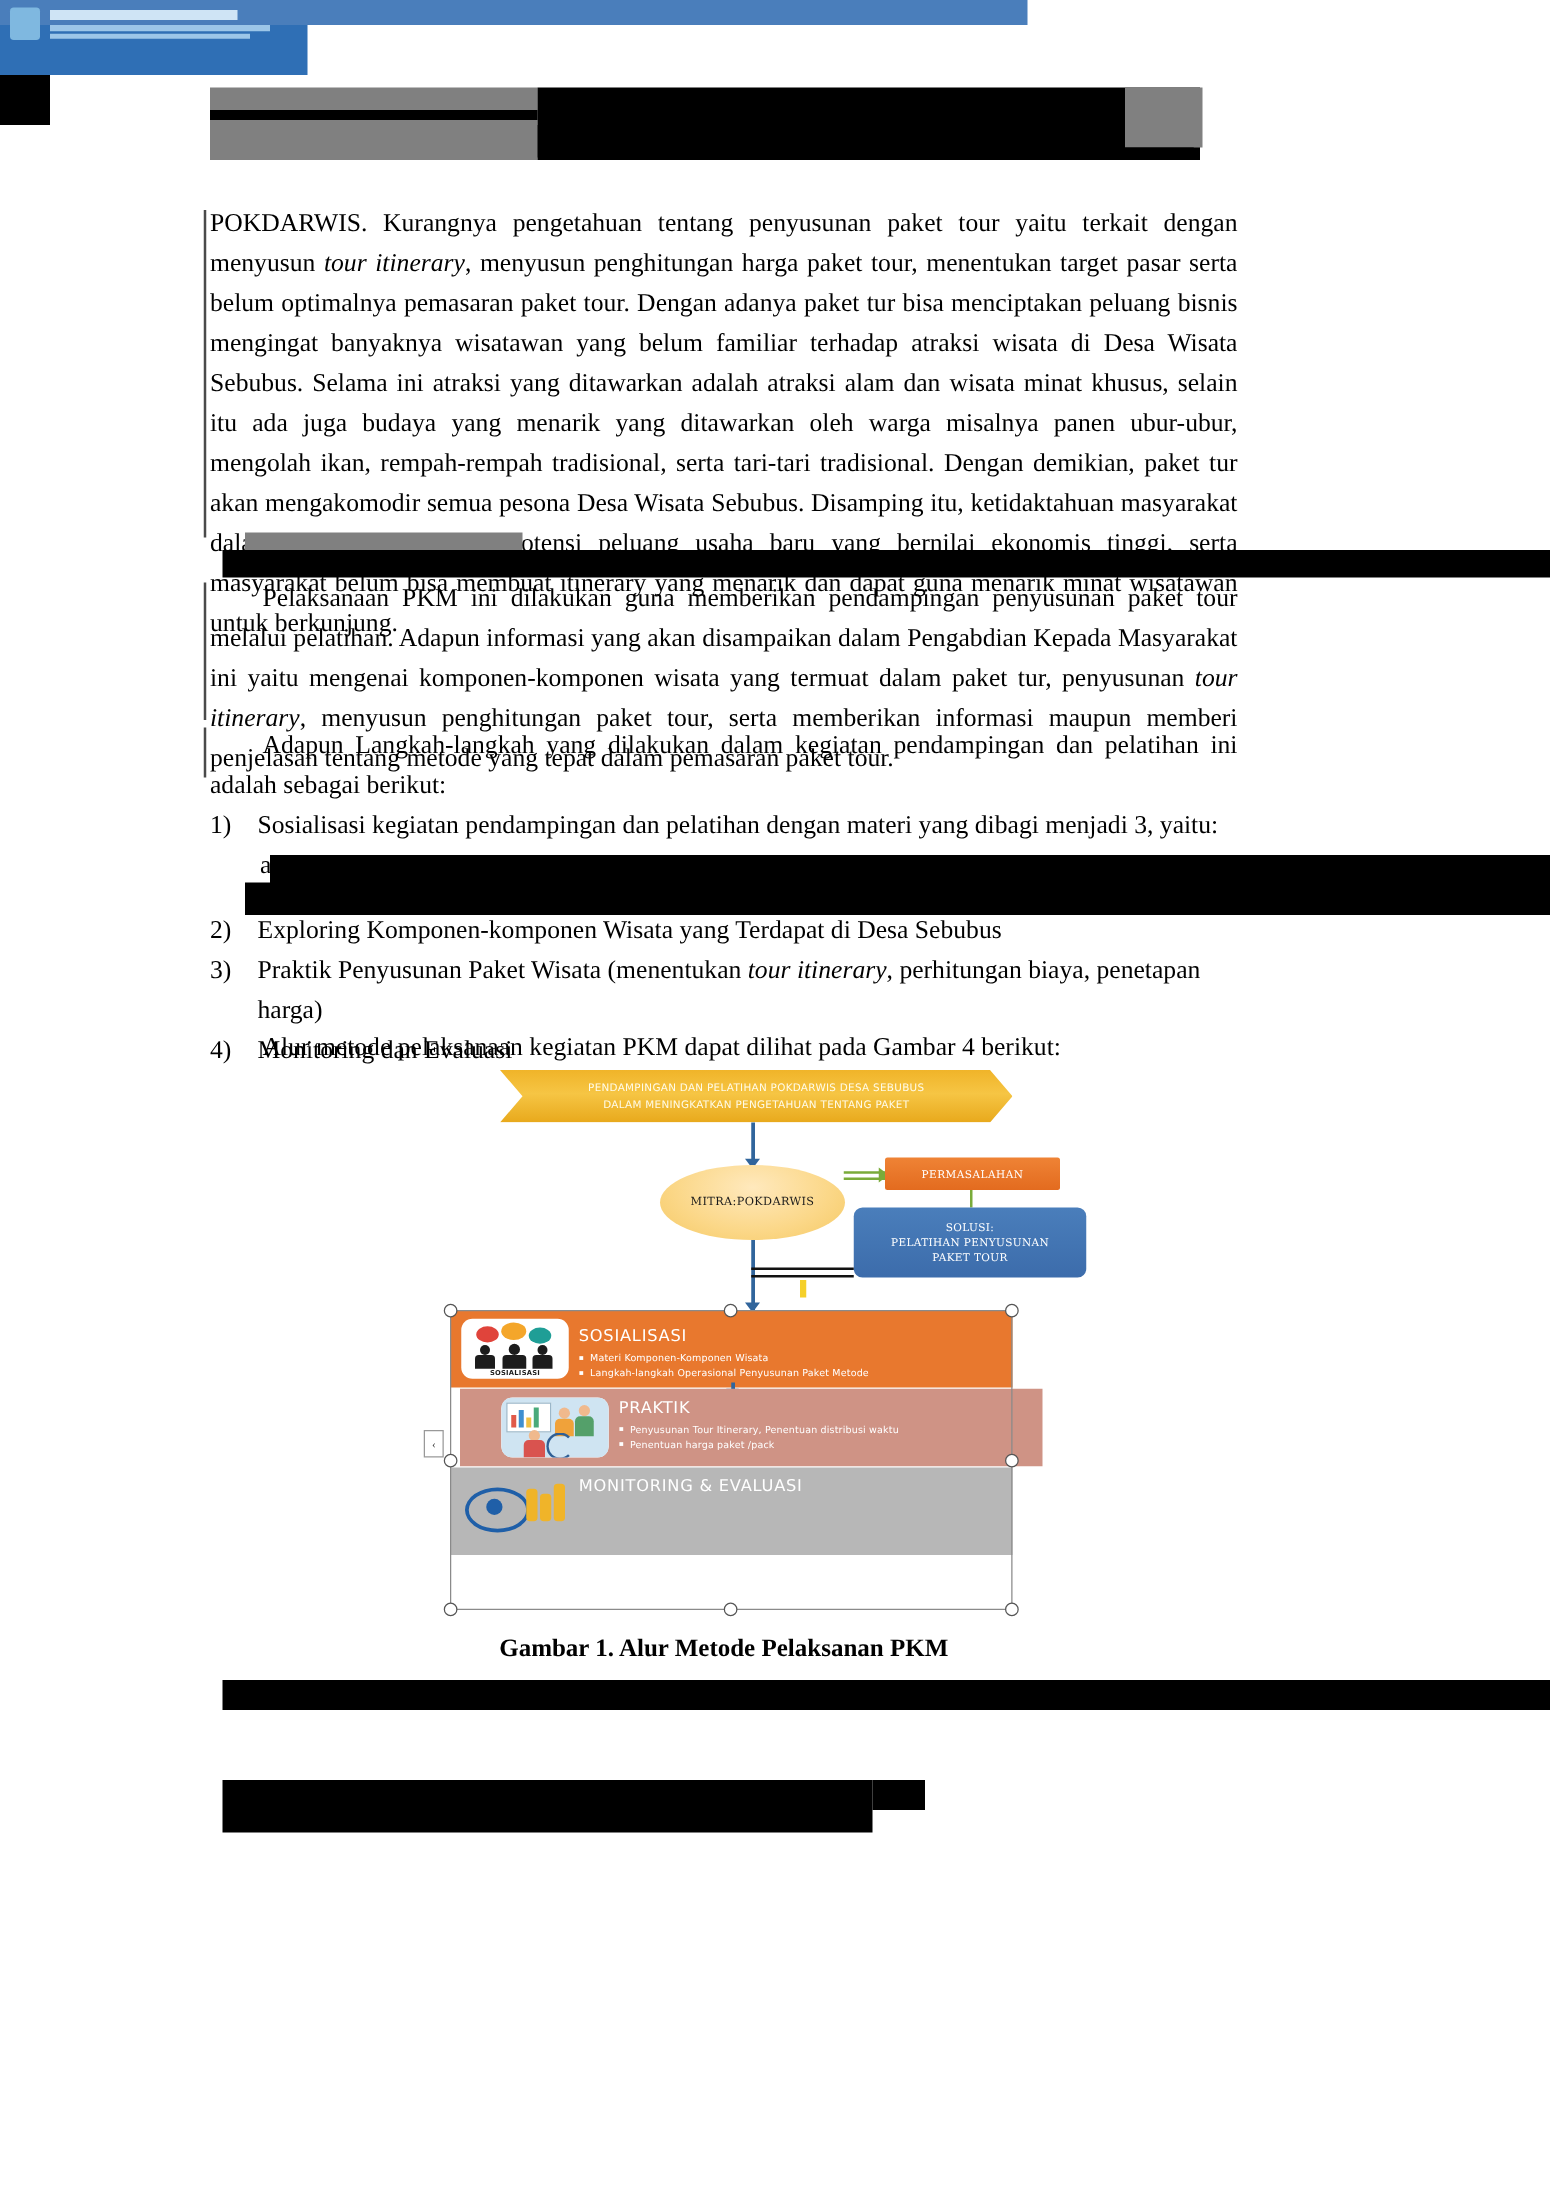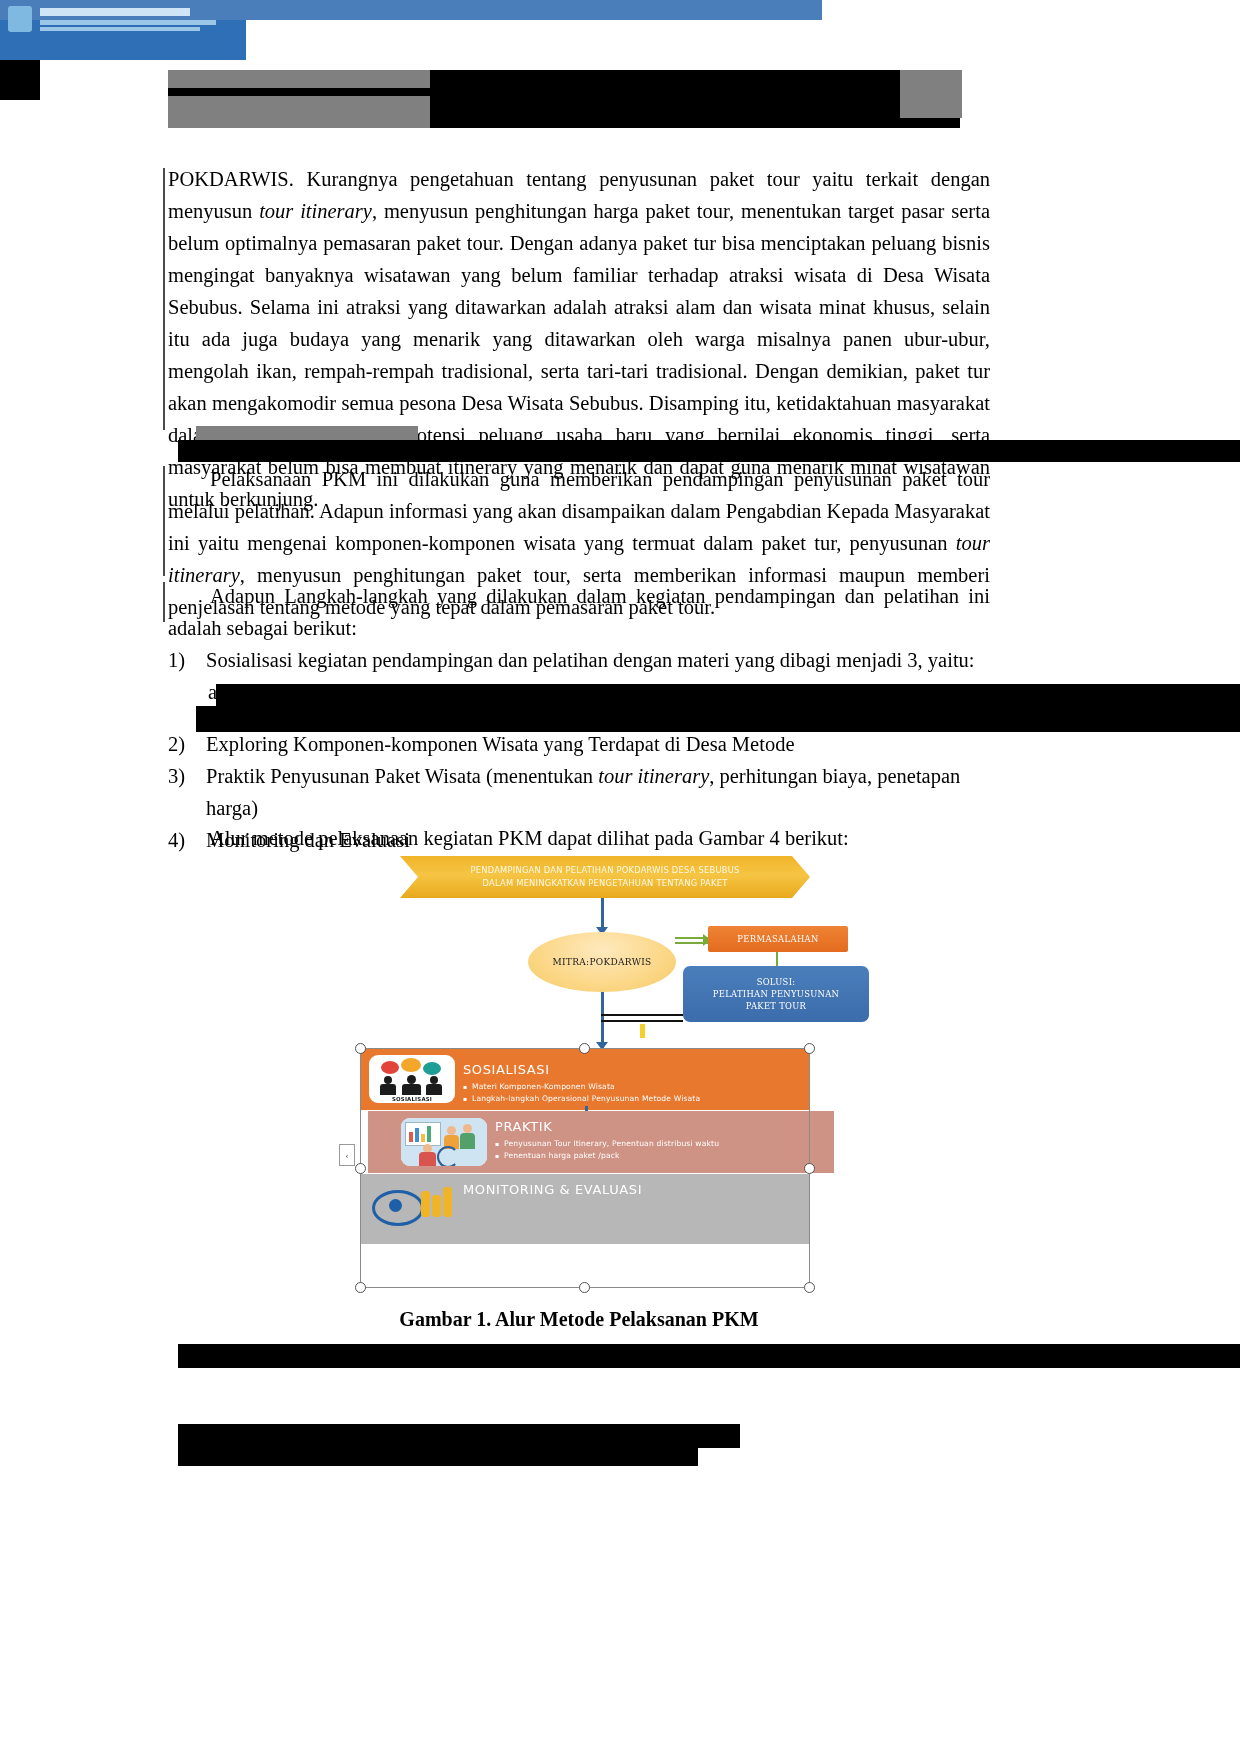--- a/index.html
+++ b/index.html
@@ -158,21 +158,21 @@
       <span class="li-txt">Komponen-komponen Wisata</span>
     </div>
   </div>
 
   <div class="redact" id="list-black"></div>
   <div class="redact" id="list-black-2"></div>
 
   <div class="olist" style="top:728px;">
     <div class="li-row">
       <span class="li-num">2)</span>
-      <span class="li-txt">Exploring Komponen-komponen Wisata yang Terdapat di Desa Metode</span>
+      <span class="li-txt">Exploring Komponen-komponen Wisata yang Terdapat di Desa Sebubus</span>
     </div>
     <div class="li-row">
       <span class="li-num">3)</span>
       <span class="li-txt"><span>Praktik Penyusunan Paket Wisata (menentukan </span><i>tour itinerary</i><span>, perhitungan biaya, penetapan harga)</span></span>
     </div>
     <div class="li-row">
       <span class="li-num">4)</span>
       <span class="li-txt">Monitoring dan Evaluasi</span>
     </div>
   </div>
@@ -230,21 +230,21 @@
           <div class="person" style="left:33px;top:29px;width:19px;height:11px;"></div>
           <div class="head" style="left:61px;top:21px;width:8px;height:8px;"></div>
           <div class="person" style="left:57px;top:29px;width:16px;height:11px;"></div>
           <div class="sos-word">SOSIALISASI</div>
         </div>
       </div>
       <div class="ptxt">
         <h4>SOSIALISASI</h4>
         <ul>
           <li>Materi Komponen-Komponen Wisata</li>
-          <li>Langkah-langkah Operasional Penyusunan Metode Wisata</li>
+          <li>Langkah-langkah Operasional Penyusunan Paket Metode</li>
         </ul>
       </div>
     </div>
 
     <div class="vline" style="left:240px;top:250px;height:8px;"></div>
     <div style="position:absolute;left:236px;top:255px;width:0;height:0;border-left:5px solid transparent;border-right:5px solid transparent;border-top:7px solid #31659c;"></div>
 
     <div class="panel" id="panel-prak">
       <div class="thumb">
         <div class="prak-art">

